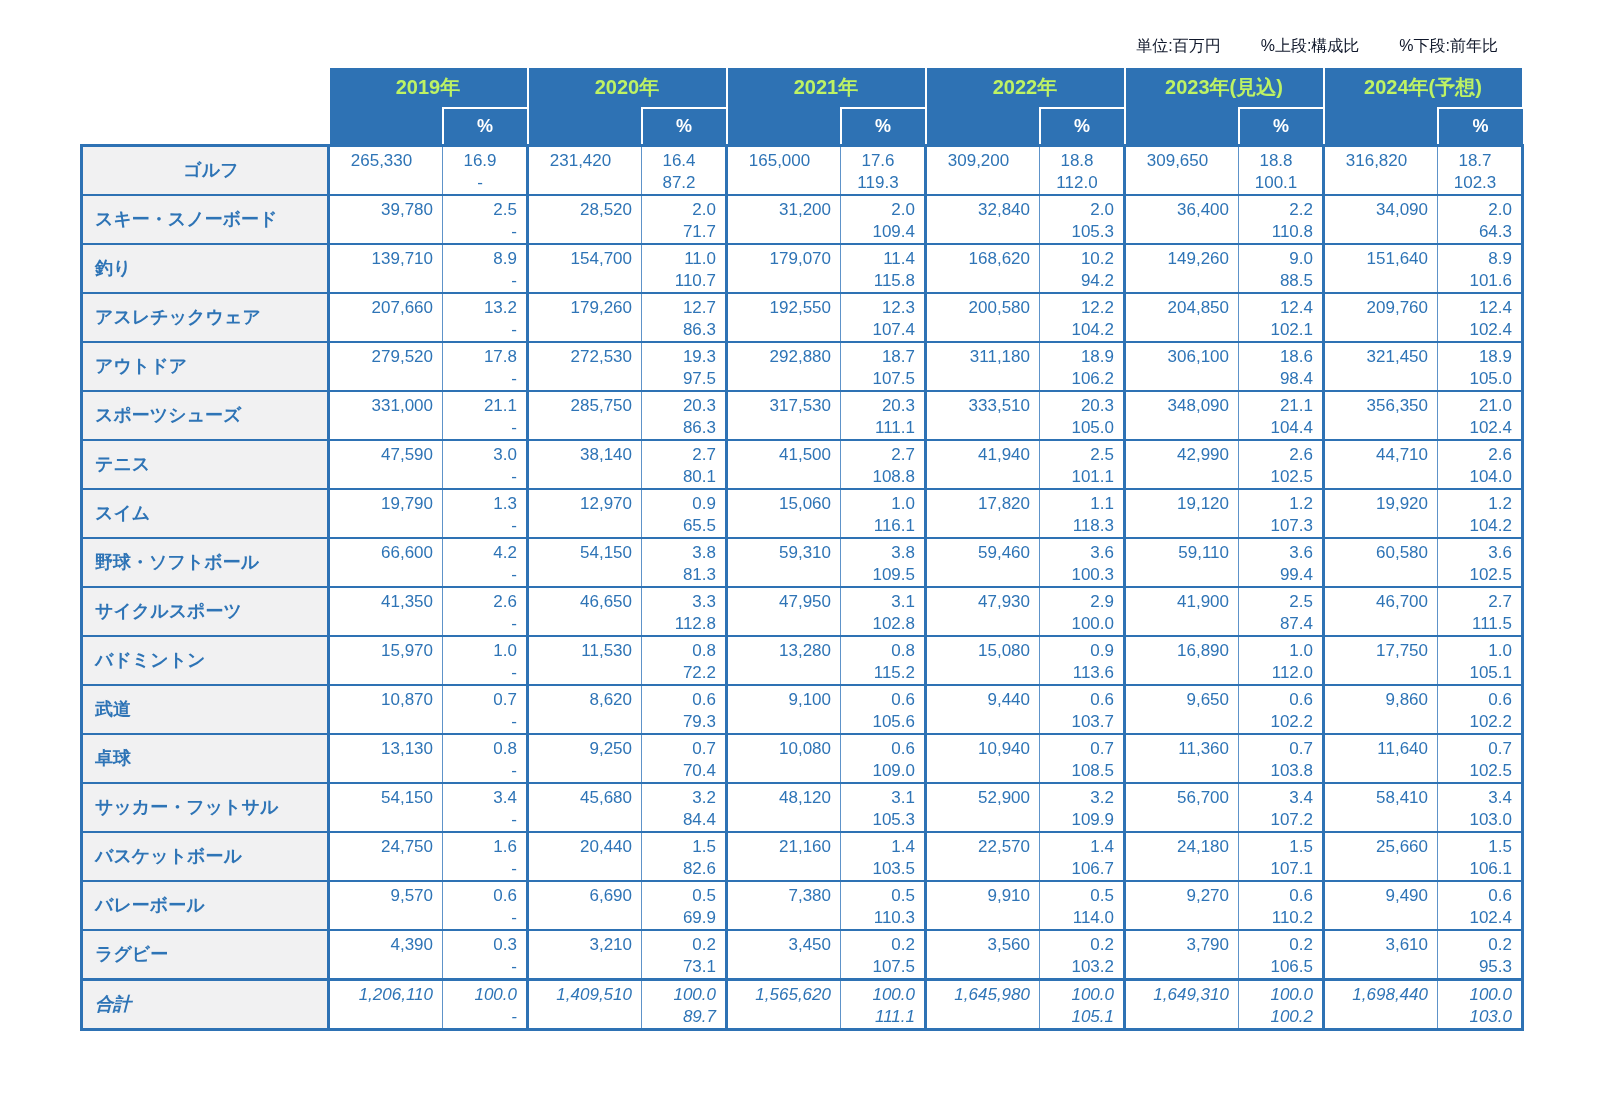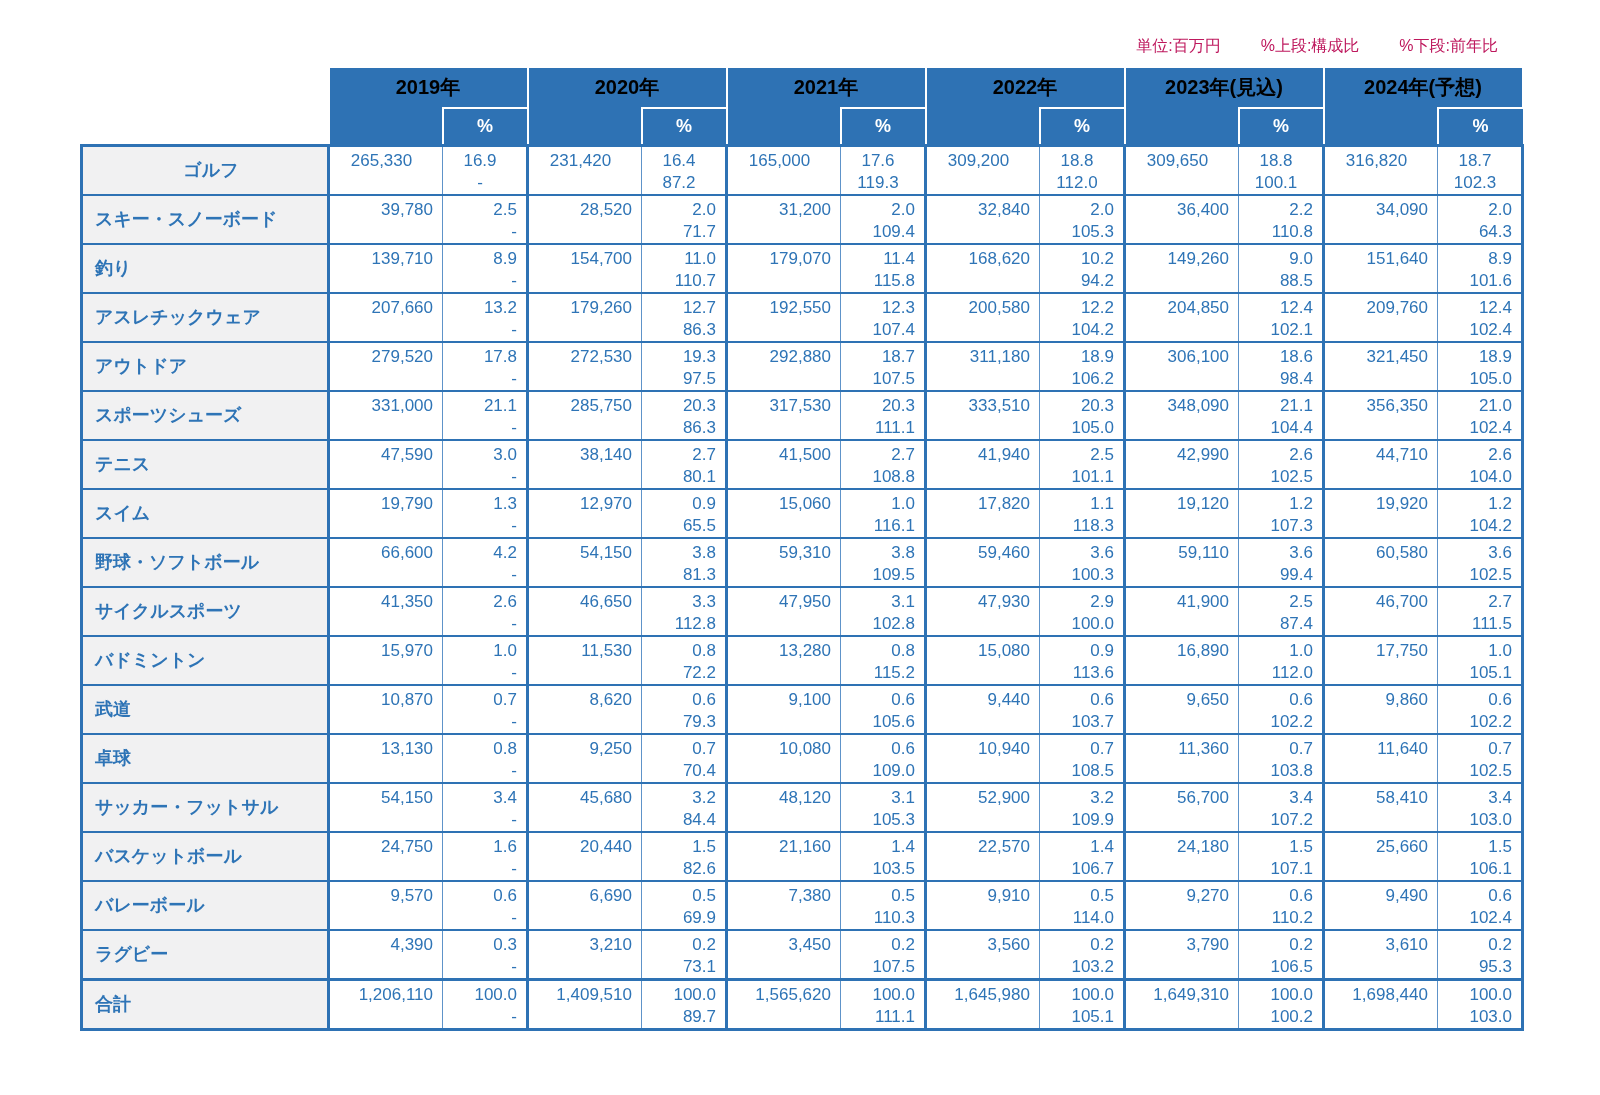--- a/index.html
+++ b/index.html
@@ -9,38 +9,38 @@
     --labelbg:#f1f1f2;     
   }
   *{box-sizing:border-box;}
   html,body{margin:0;padding:0;}
   body{
     width:1600px;height:1095px;background:#ffffff;position:relative;
     font-family:"Liberation Sans","DejaVu Sans",sans-serif;
   }
   .note{
     position:absolute;top:36px;right:102px;
-    font-size:16px;color:#be185d;white-space:nowrap;
+    font-size:16px;color:#0f172a;white-space:nowrap;
   }
   .note span + span{margin-left:40px;}
 
   table.market{
     position:absolute;left:80px;top:68px;
     border-collapse:collapse;table-layout:fixed;
     color:var(--txt);
   }
   col.c-label{width:247px;}
   col.c-val{width:114px;}
   col.c-pct{width:85px;}
 
   
   th{padding:0;font-weight:bold;}
   th.corner{background:transparent;border:none;}
   th.year{
-    background:var(--blue);color:#000000;font-size:20px;height:40px;
+    background:var(--blue);color:#bef264;font-size:20px;height:40px;
     text-align:center;vertical-align:middle;
     border-left:2px solid #fff;border-right:2px solid #fff;
     border-top:none;border-bottom:none;
   }
   th.spacer{
     background:var(--blue);height:37px;
     border:none;border-left:2px solid #fff;
   }
   th.pcthead{
     background:var(--blue);color:#fff;font-size:18px;height:37px;
@@ -67,21 +67,21 @@
   }
   td.pct{
     background:#fff;text-align:right;vertical-align:top;
     padding:3px 9px 0 0;
     border-top:2px solid var(--blue);border-bottom:2px solid var(--blue);
     border-left:1px solid var(--thin);border-right:3px solid var(--blue);
   }
   td.pct .line{line-height:22px;}
   tbody tr:first-child td{border-top:3px solid var(--blue);text-align:center;}
   tbody tr.total td{border-top:3px solid var(--blue);border-bottom:3px solid var(--blue);}
-  tbody tr:last-child td{border-bottom:3px solid var(--blue);}
+  tbody tr:last-child td{border-bottom:3px solid var(--blue);font-style:italic;}
 </style>
 </head>
 <body>
 
 <div class="note">
   <span>単位:百万円</span><span>%上段:構成比</span><span>%下段:前年比</span>
 </div>
 
 <table class="market">
   <colgroup>

